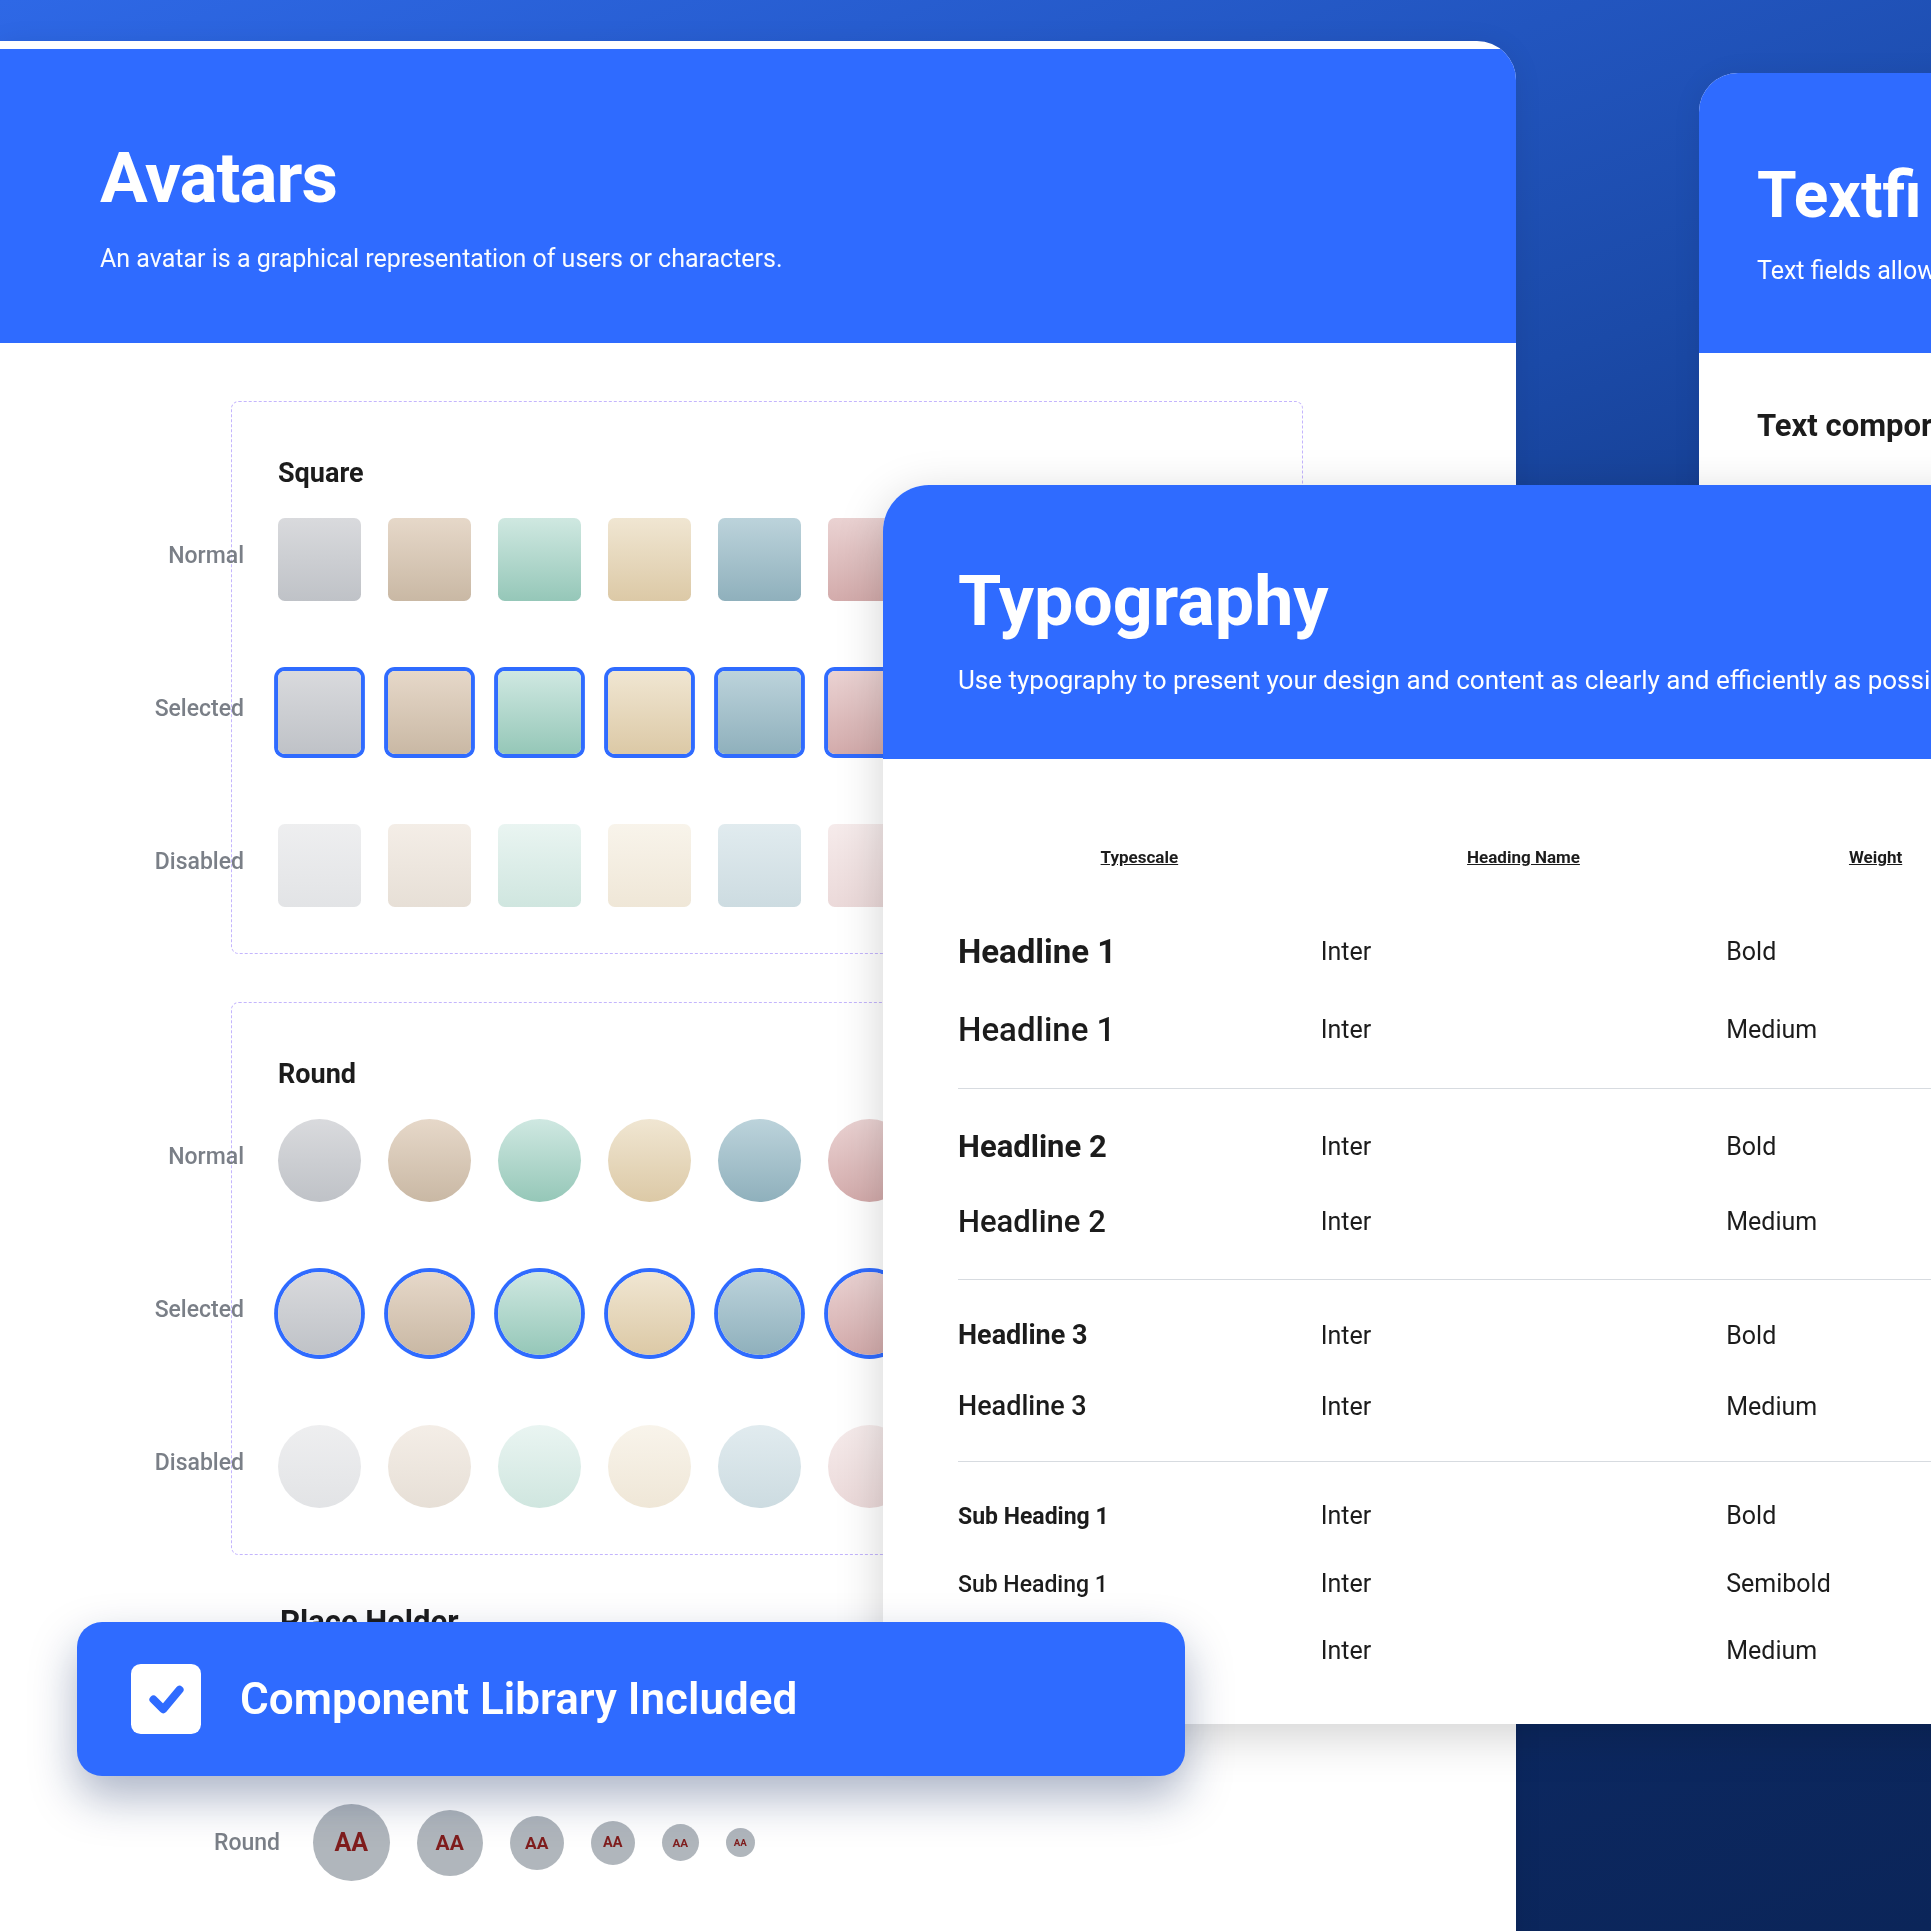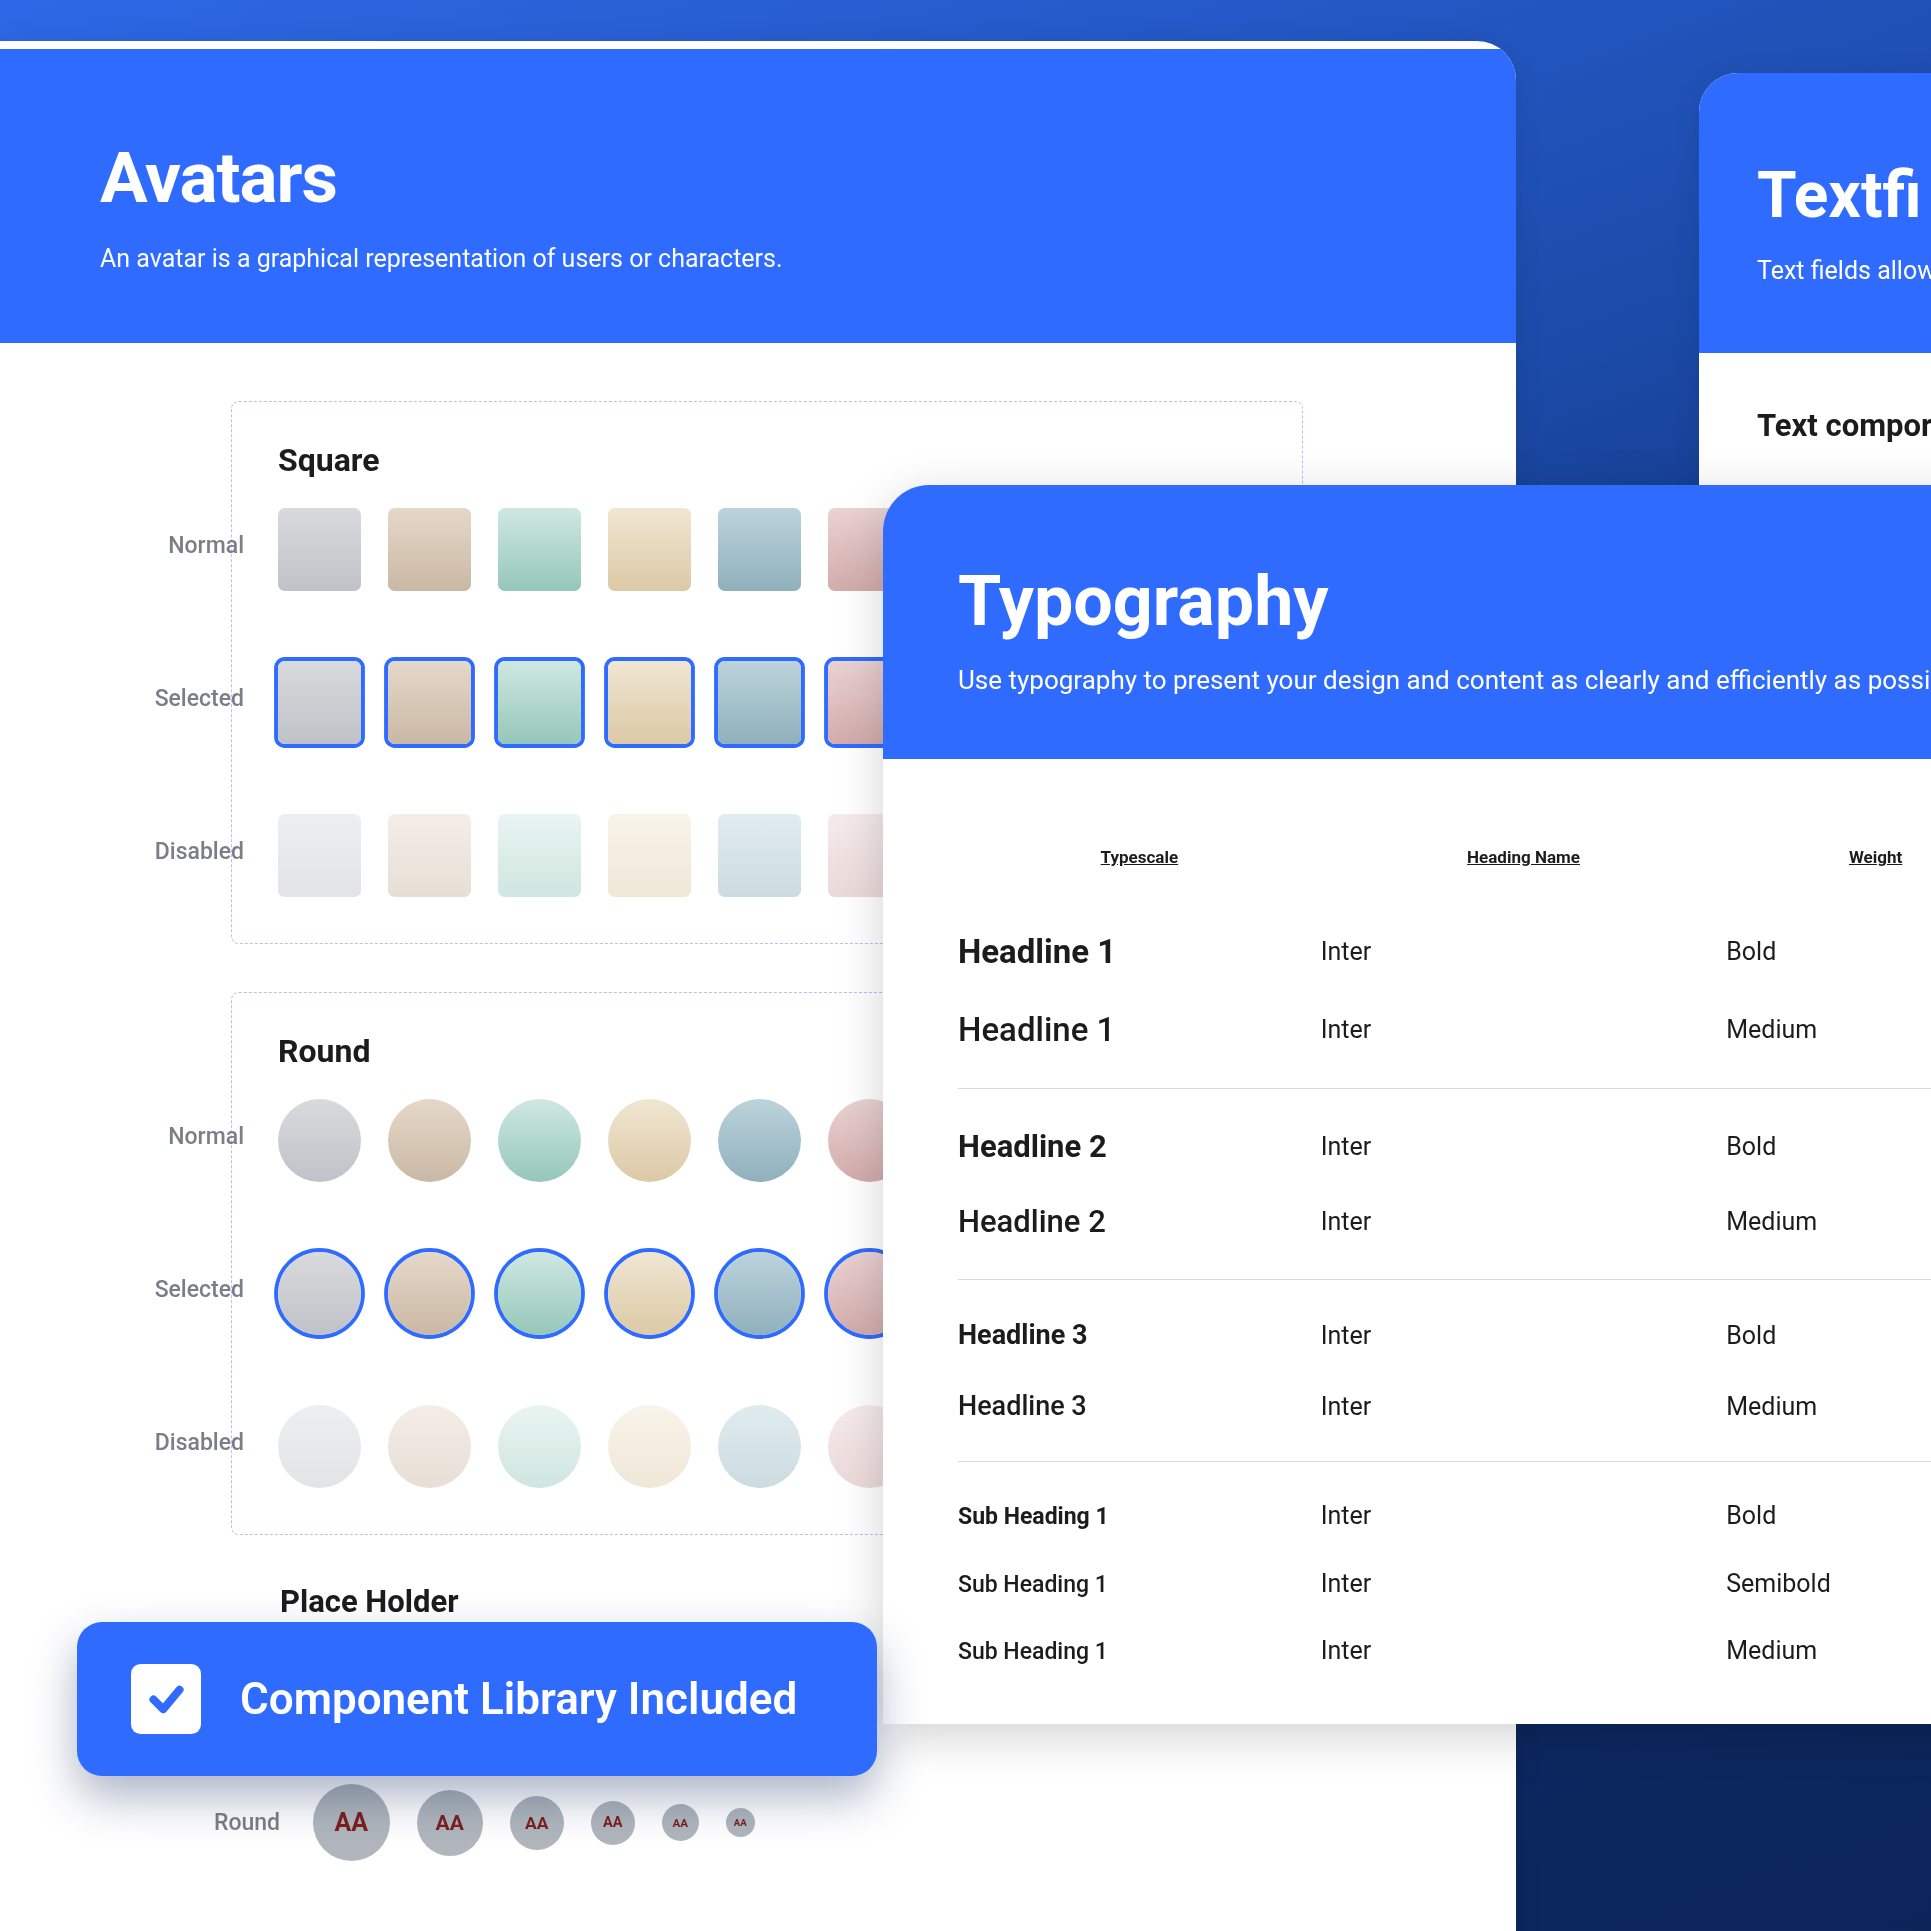--- a/index.html
+++ b/index.html
@@ -17,21 +17,21 @@
   .bg-gradient{position:absolute;inset:0;background:linear-gradient(160deg,#2e68e6 0%,#1b4aa8 35%,#0e2e6f 60%,#0b2559 100%);}
 
   
   .card-avatars{position:absolute;left:0;top:41px;width:1516px;height:2124px;background:#fff;border-top-right-radius:39px;box-shadow:0 3.9px 29px rgba(0,0,0,.08);overflow:hidden;}
   .avatars-header{background:var(--blue);color:#fff;padding:87px 97px 70px 100px;margin-top:8px;}
   .avatars-header h1{margin:0 0 25px 0;font-size:71px;font-weight:700;letter-spacing:-1px;}
   .avatars-header p{margin:0;font-size:25px;font-weight:400;opacity:.98;}
 
   .avatars-body{padding:58px 48px 48px 48px;}
   .demo-box{border:1.9px dashed #c4b5fd;border-radius:7.7px;padding:39px 46px 46px 46px;margin-left:183px;margin-bottom:48px;width:1072px;}
-  .section-title{font-size:32px;font-weight:700;color:var(--text);margin:0 0 29px 0;}
+  .section-title{font-size:27px;font-weight:700;color:var(--text);margin:16px 0 29px 0;}
   .row{display:flex;align-items:center;gap:27px;margin-bottom:70px;position:relative;}
   .row:last-child{margin-bottom:0;}
   .row-label{position:absolute;left:-208px;top:24px;width:174px;text-align:right;font-size:23px;color:var(--muted);font-weight:500;}
 
   .avatar{width:83px;height:83px;display:flex;align-items:center;justify-content:center;overflow:hidden;position:relative;flex:0 0 auto;}
   .avatar.sq{border-radius:6.8px;}
   .avatar.rd{border-radius:50%;}
   .avatar.selected{box-shadow:0 0 0 3.9px var(--blue);}
   .avatar.disabled{opacity:.45;}
 
@@ -78,21 +78,21 @@
   .ts-h1{font-size:33px;font-weight:700;}
   .ts-h1m{font-size:33px;font-weight:500;}
   .ts-h2{font-size:31px;font-weight:700;}
   .ts-h2m{font-size:31px;font-weight:500;}
   .ts-h3{font-size:27px;font-weight:700;}
   .ts-h3m{font-size:27px;font-weight:500;}
   .ts-sh{font-size:23px;font-weight:700;}
   .ts-shm{font-size:23px;font-weight:500;}
 
   
-  .banner{position:absolute;left:77px;top:1622px;width:800px;background:var(--blue);border-radius:25px;box-shadow:0 21px 46px rgba(12,35,90,.34);display:flex;align-items:center;gap:39px;padding:42px 54px;}
+  .banner{position:absolute;left:77px;top:1622px;width:1108px;background:var(--blue);border-radius:25px;box-shadow:0 21px 46px rgba(12,35,90,.34);display:flex;align-items:center;gap:39px;padding:42px 54px;}
   .banner .check{width:70px;height:70px;background:#fff;border-radius:9.7px;display:flex;align-items:center;justify-content:center;flex:0 0 auto;}
   .banner .check svg{width:39px;height:39px;stroke:var(--blue);stroke-width:5;fill:none;stroke-linecap:round;stroke-linejoin:round;}
   .banner .label{color:#fff;font-size:44px;font-weight:600;}
 </style>
 </head>
 <body>
 
 <div class="bg-gradient"></div>
 
 <div class="card-avatars">

